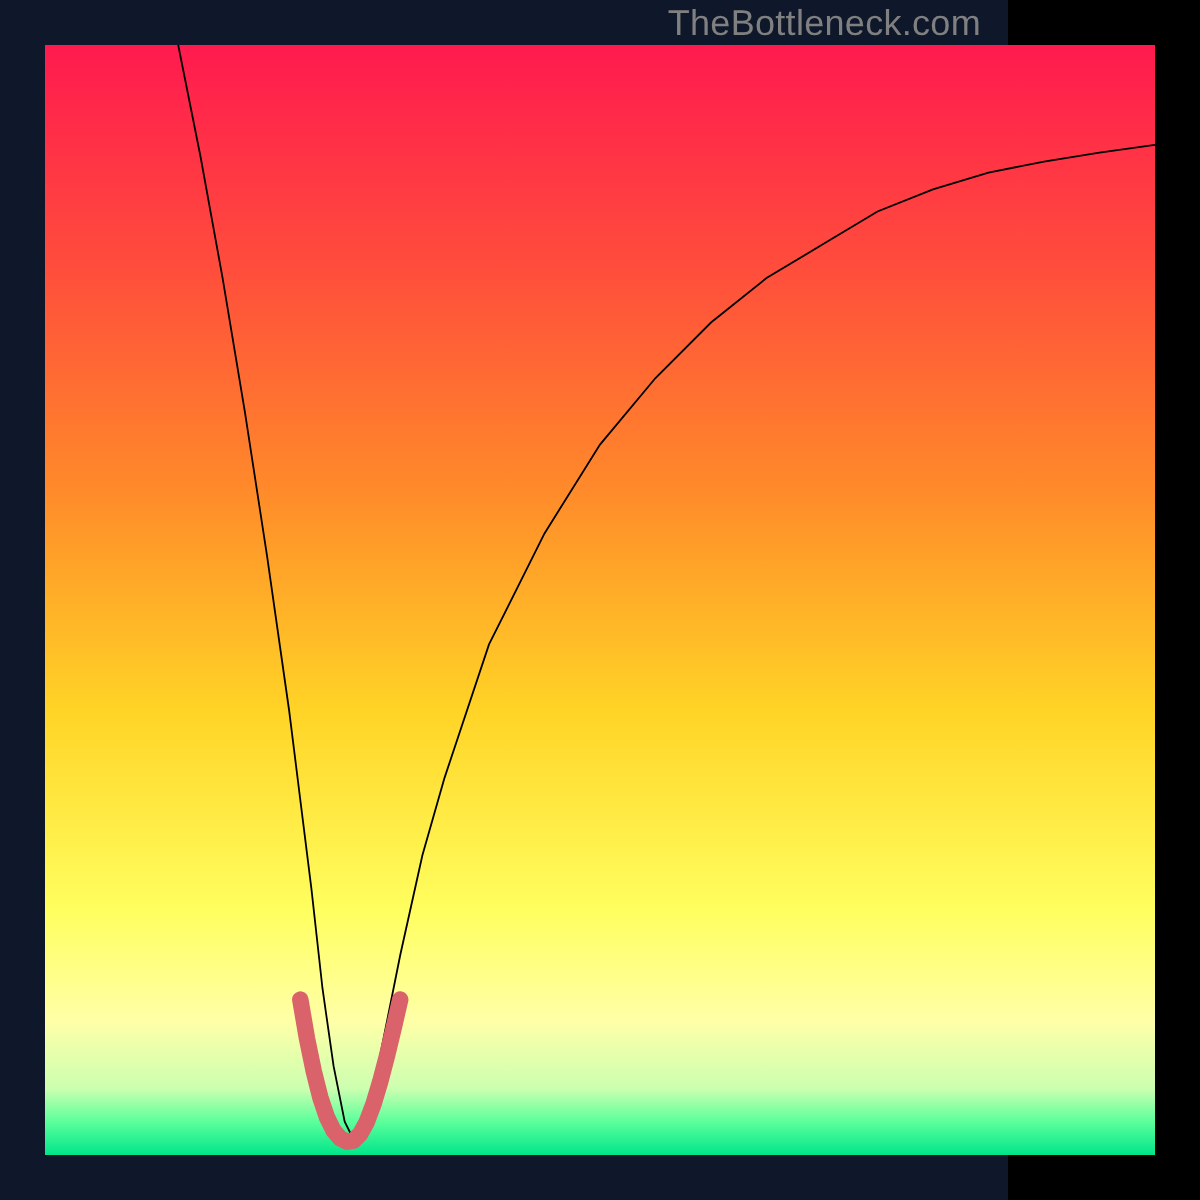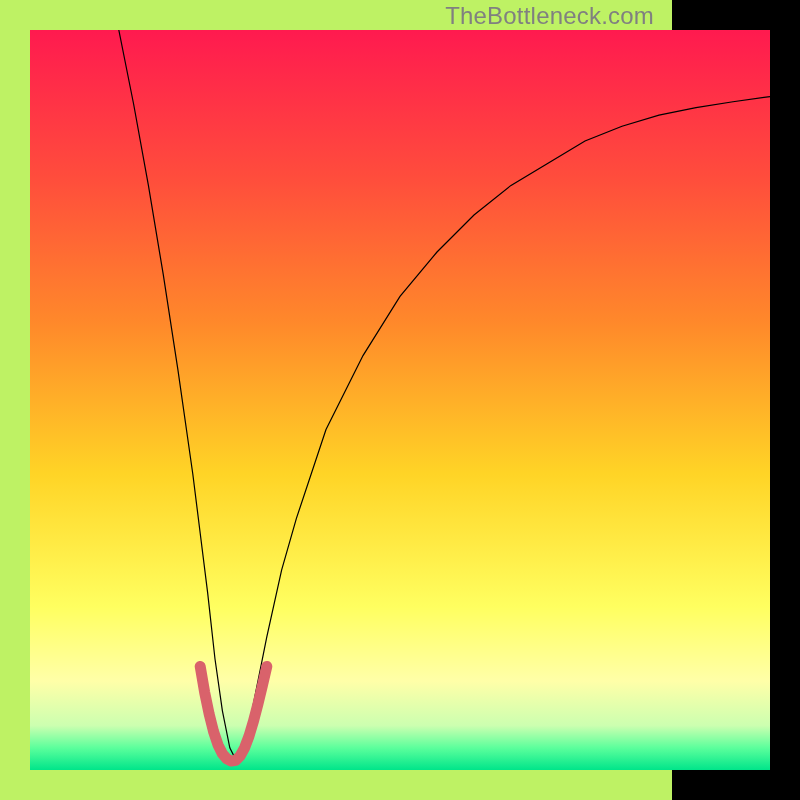--- a/index.html
+++ b/index.html
@@ -7,21 +7,21 @@
     padding: 0;
     width: 800px;
     height: 800px;
     background: #000000;
     overflow: hidden;
   }
   .container {
     position: relative;
     width: 672px;
     height: 800px;
-    background: #bef264;
+    background: #0f172a;
   }
   .watermark {
     position: absolute;
     top: 2px;
     right: 18px;
     color: #808080;
     font-family: Arial, Helvetica, sans-serif;
     font-size: 24px;
     letter-spacing: 0.2px;
     z-index: 50;

